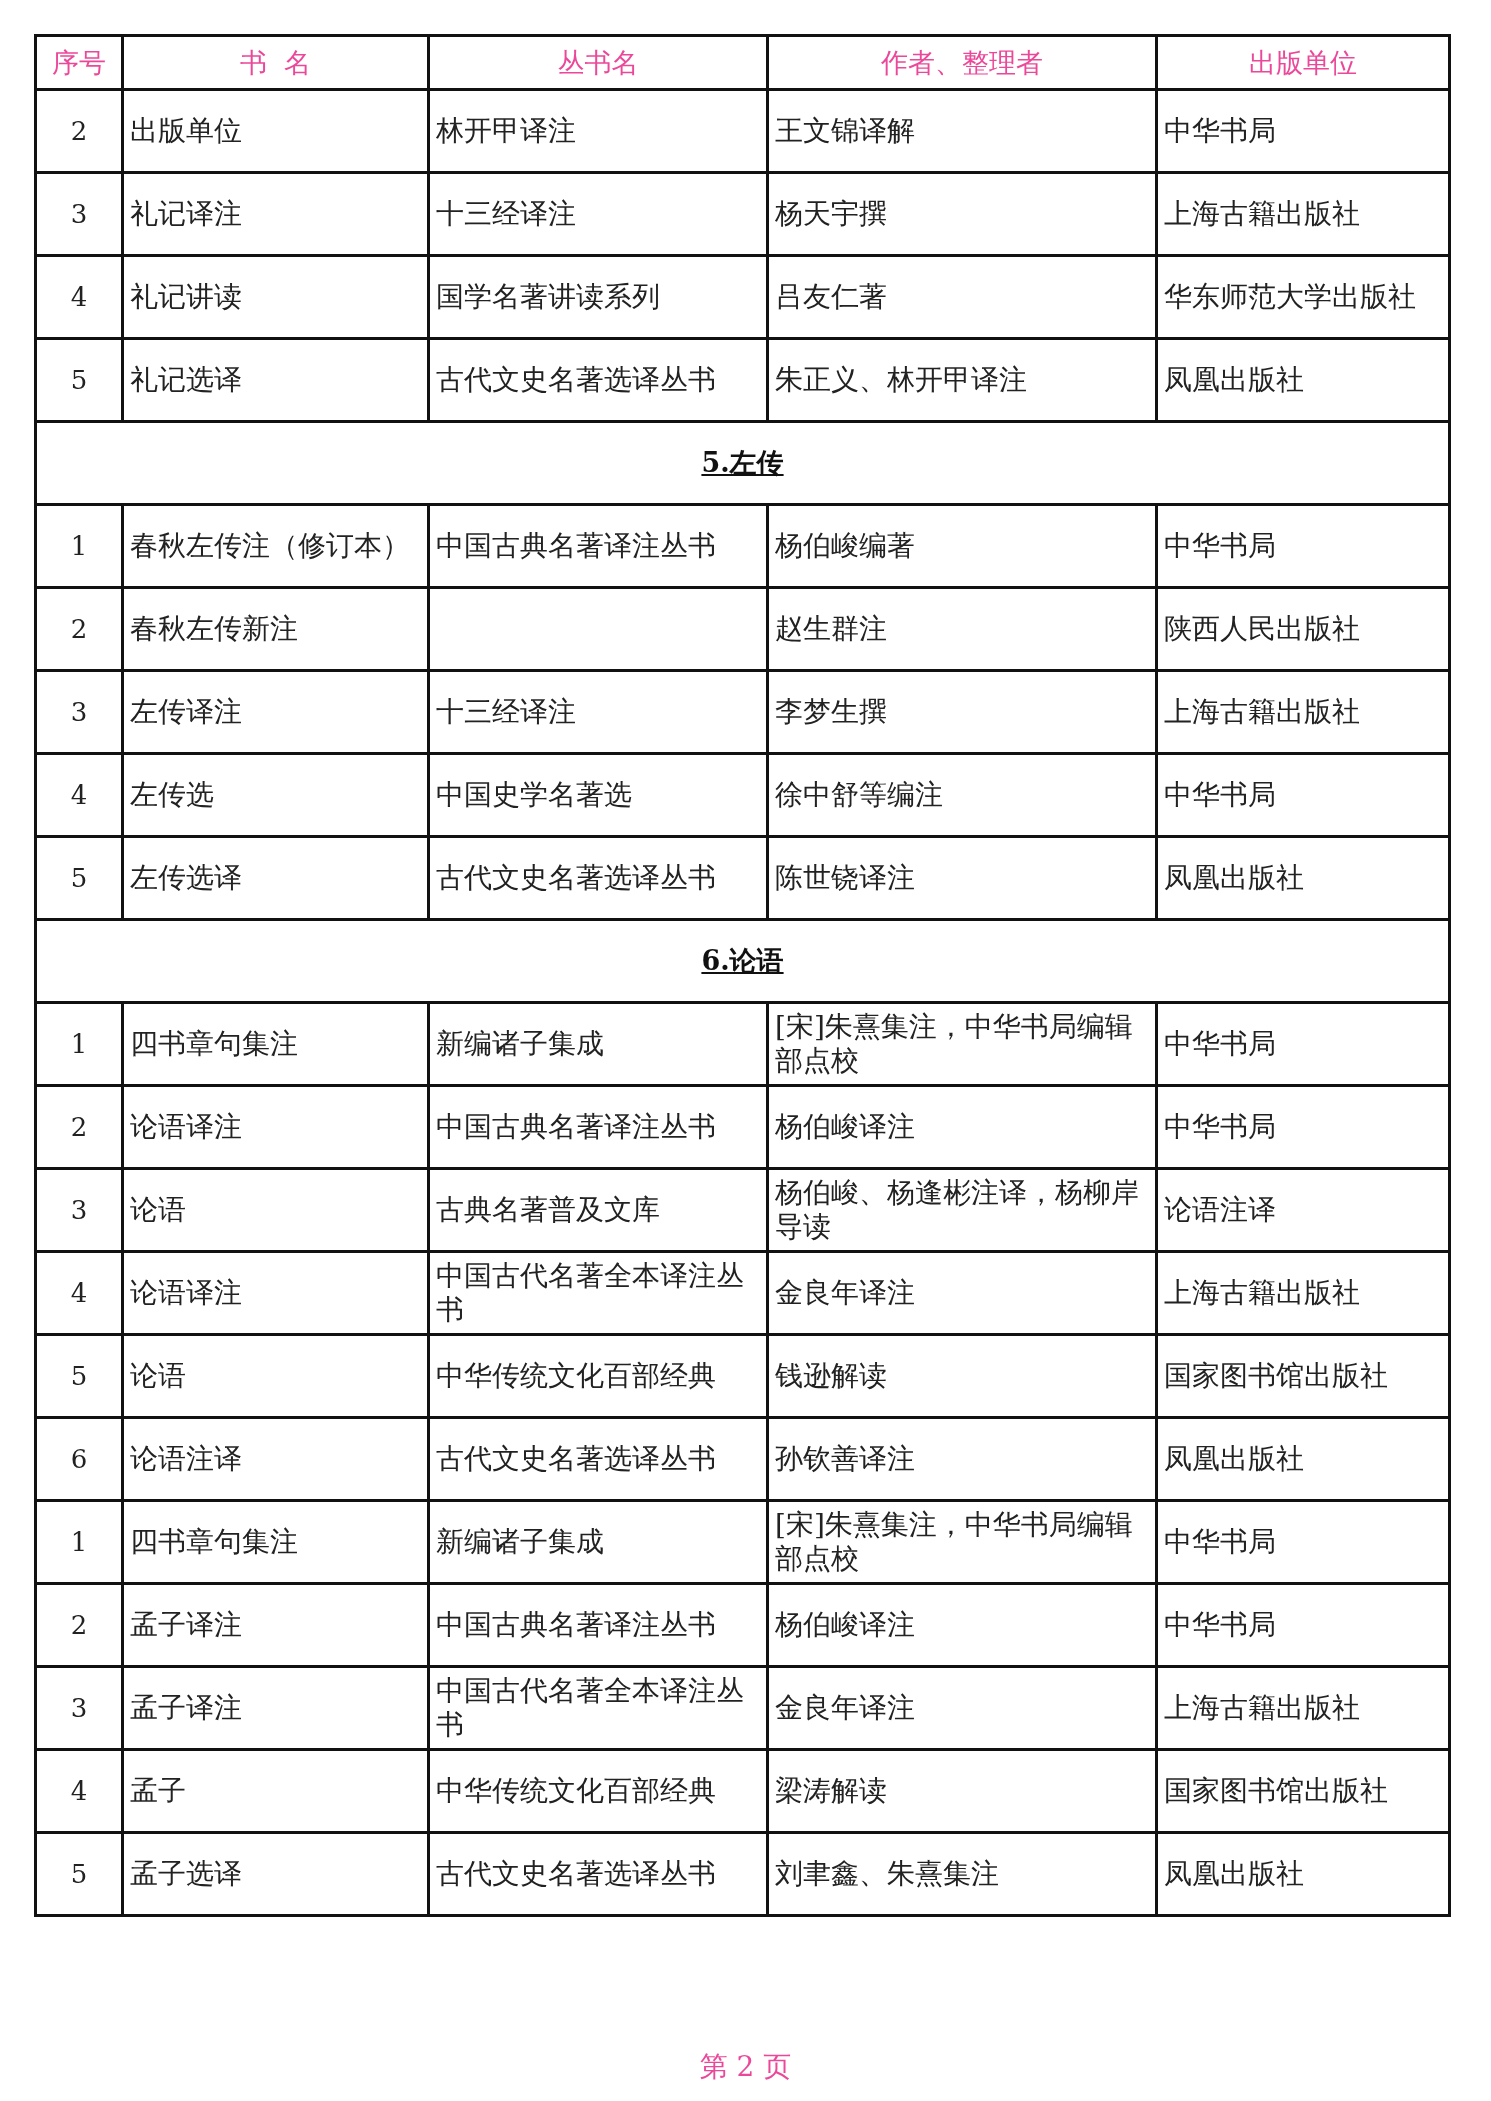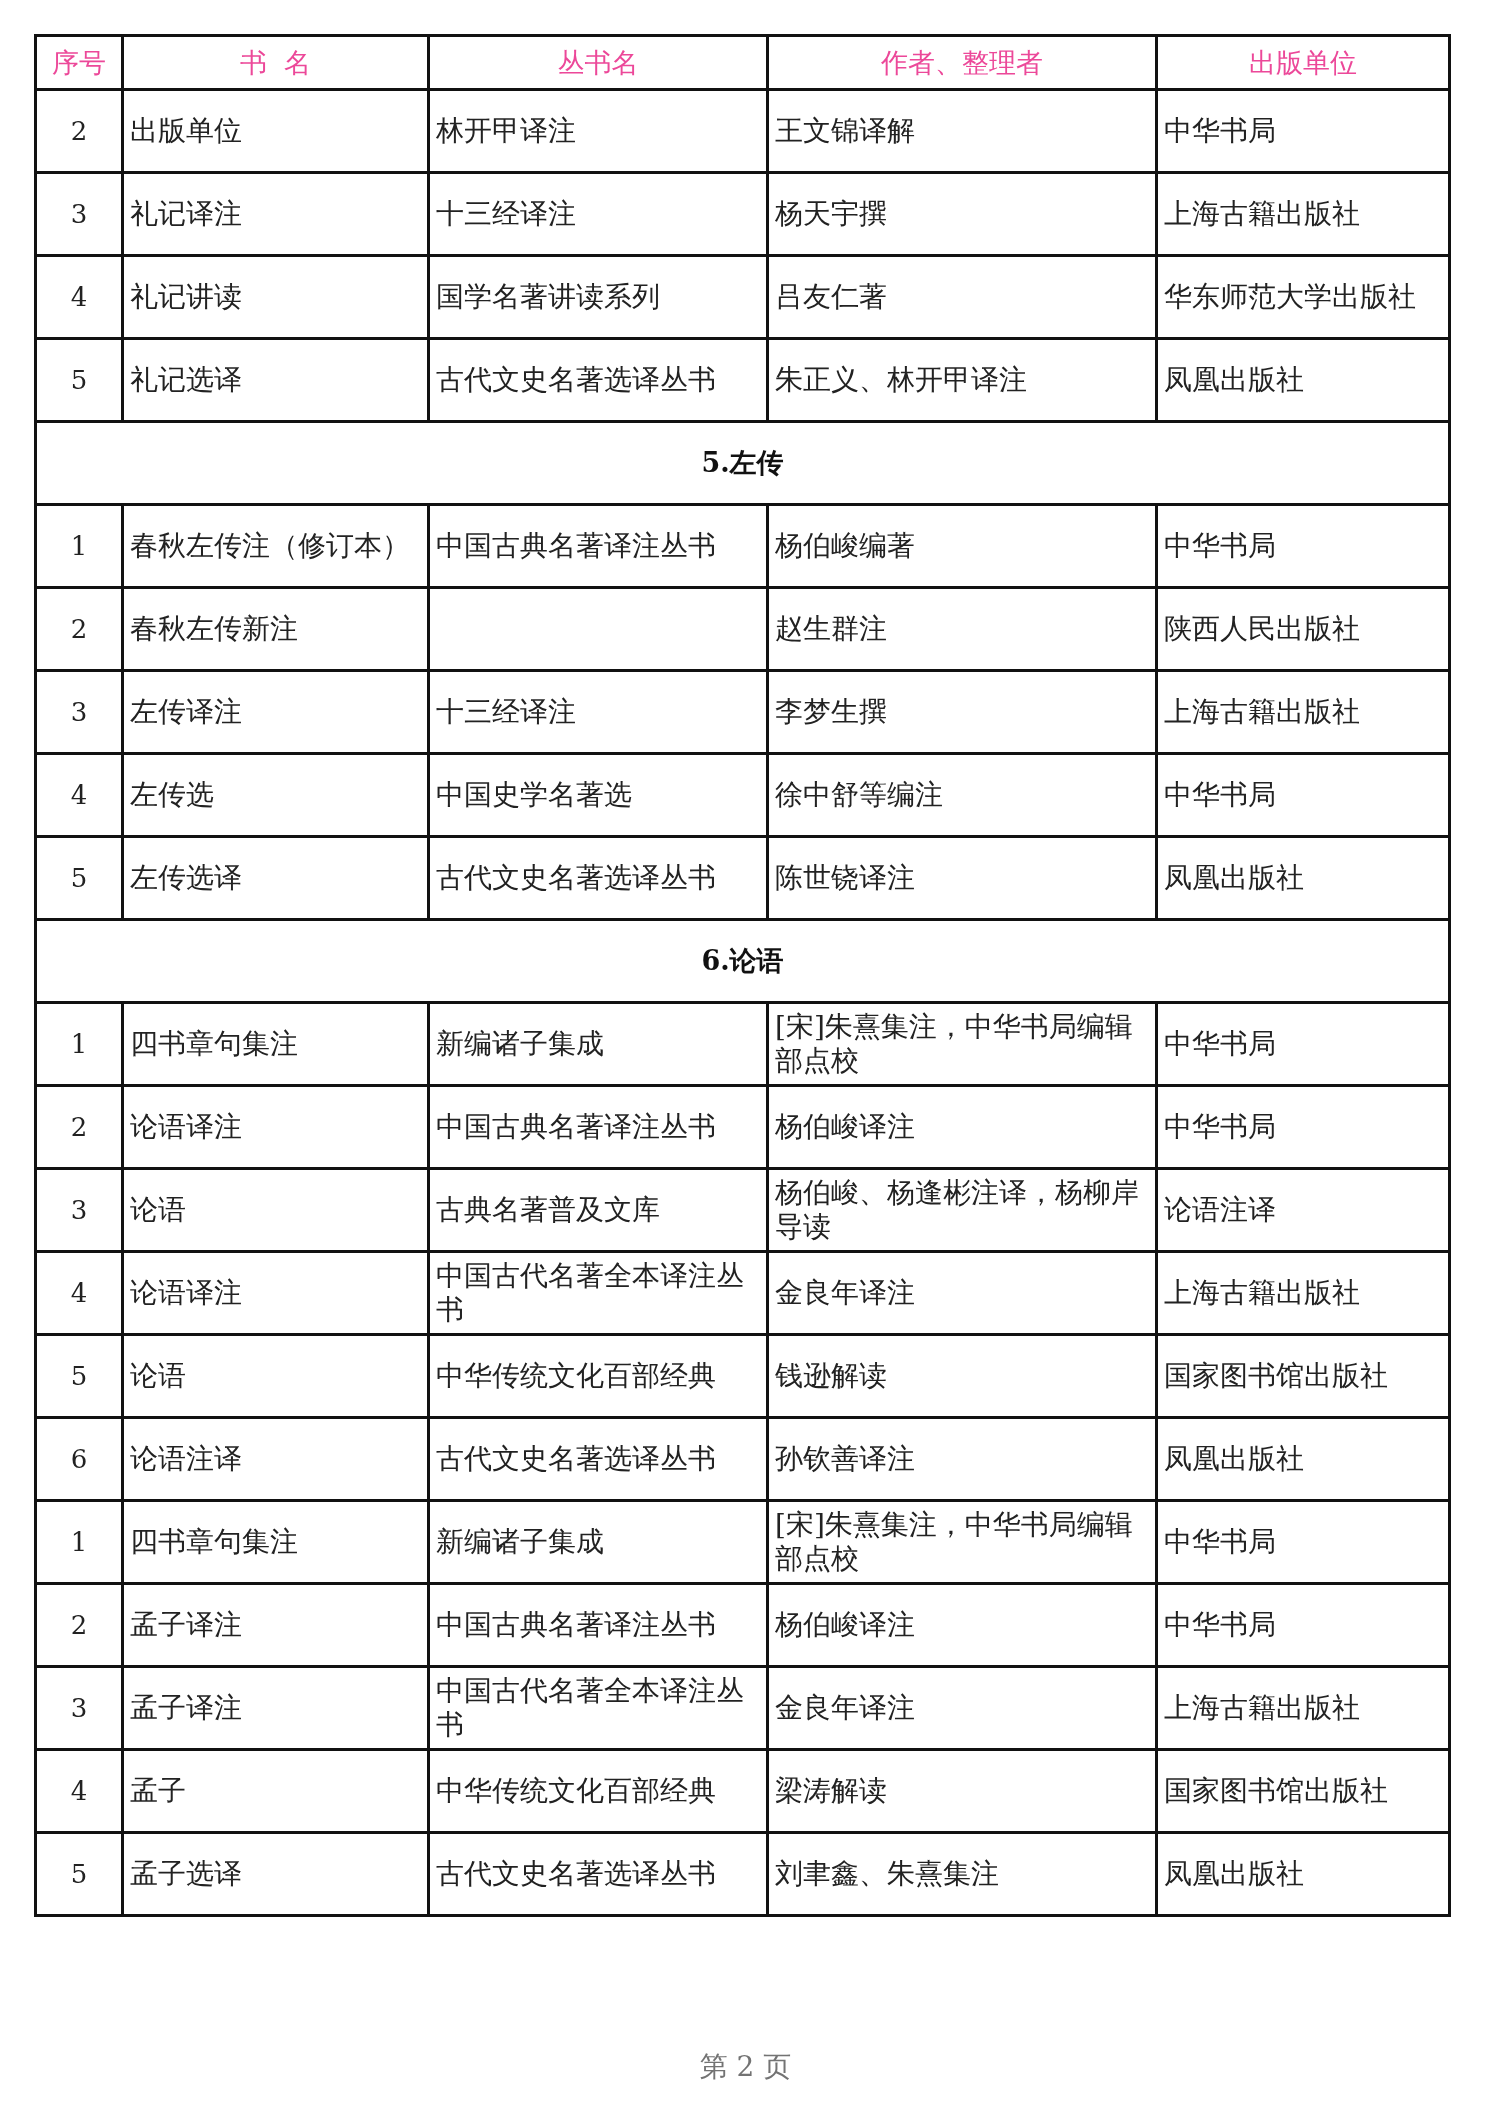--- a/index.html
+++ b/index.html
@@ -62,29 +62,30 @@
       font-size: 28px;
       line-height: 34px;
       color: #222;
       letter-spacing: 0px;
     }
     td.section {
       text-align: center;
       font-size: 27px;
       font-weight: bold;
       color: #111;
+      text-decoration: underline;
     }
     .page-number {
       position: absolute;
       left: 0;
       width: 1491px;
       top: 2048px;
       text-align: center;
       font-size: 28px;
-      color: #737373;
+      color: #ec4899;
       white-space: pre;
     }
   </style>
 </head>
 <body>
 
 <div class="page">
   <table class="book-table">
     <colgroup>
       <col class="c-no">

